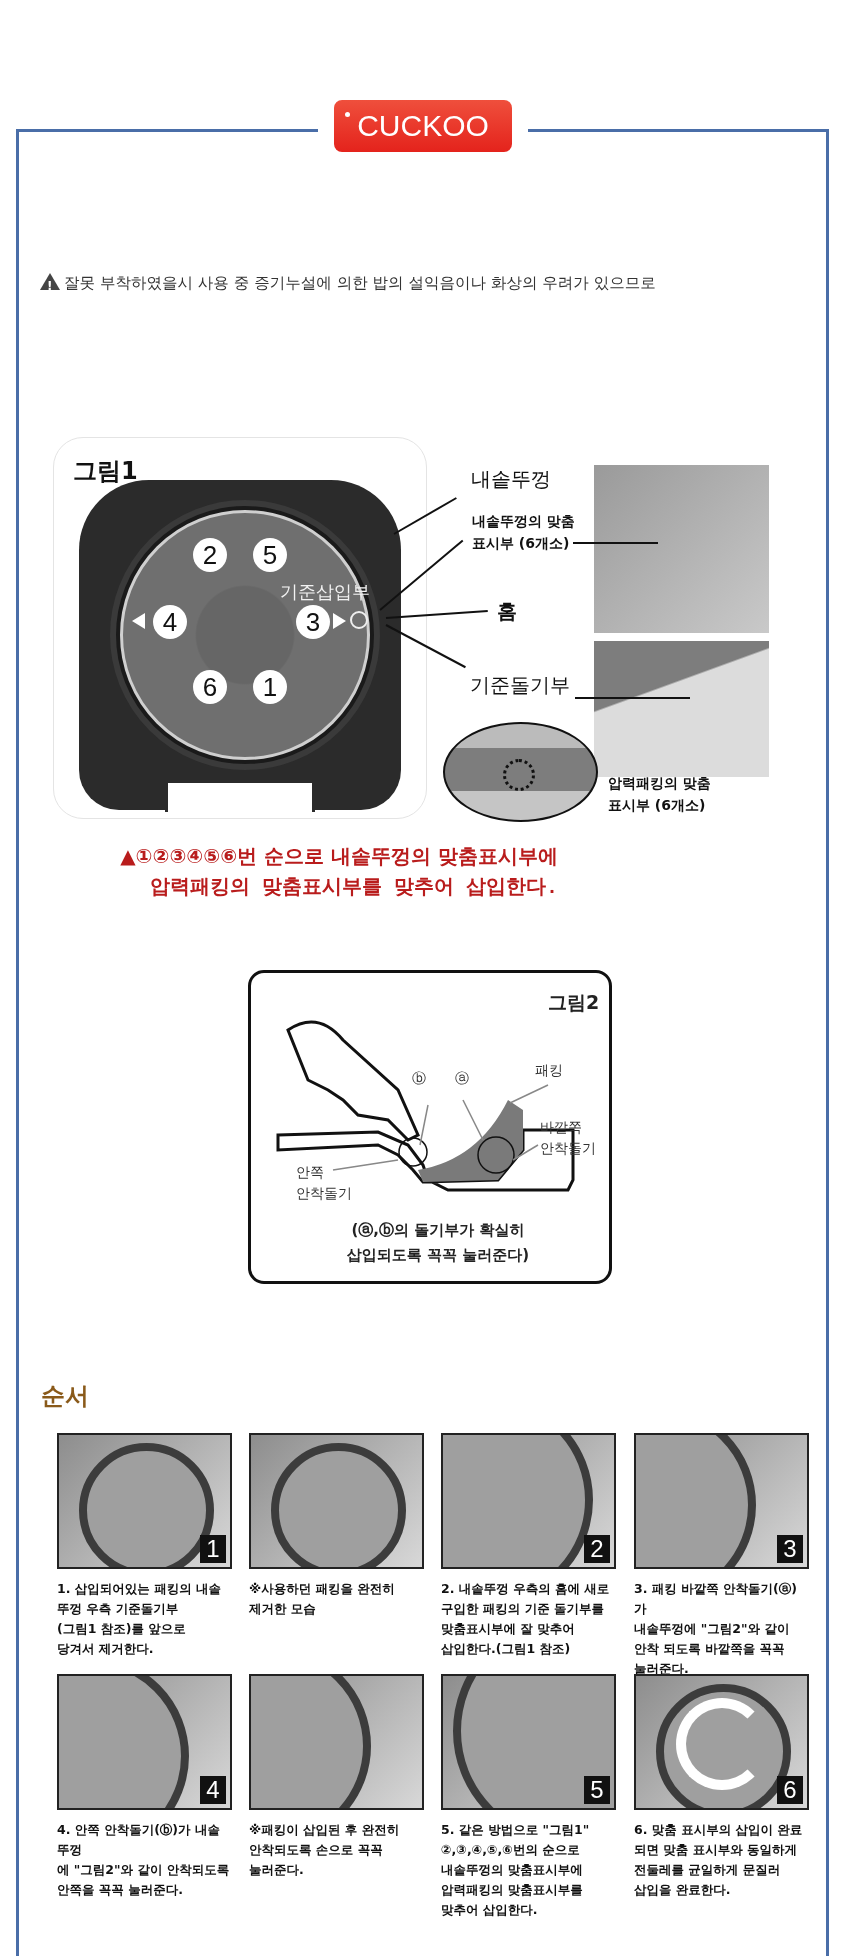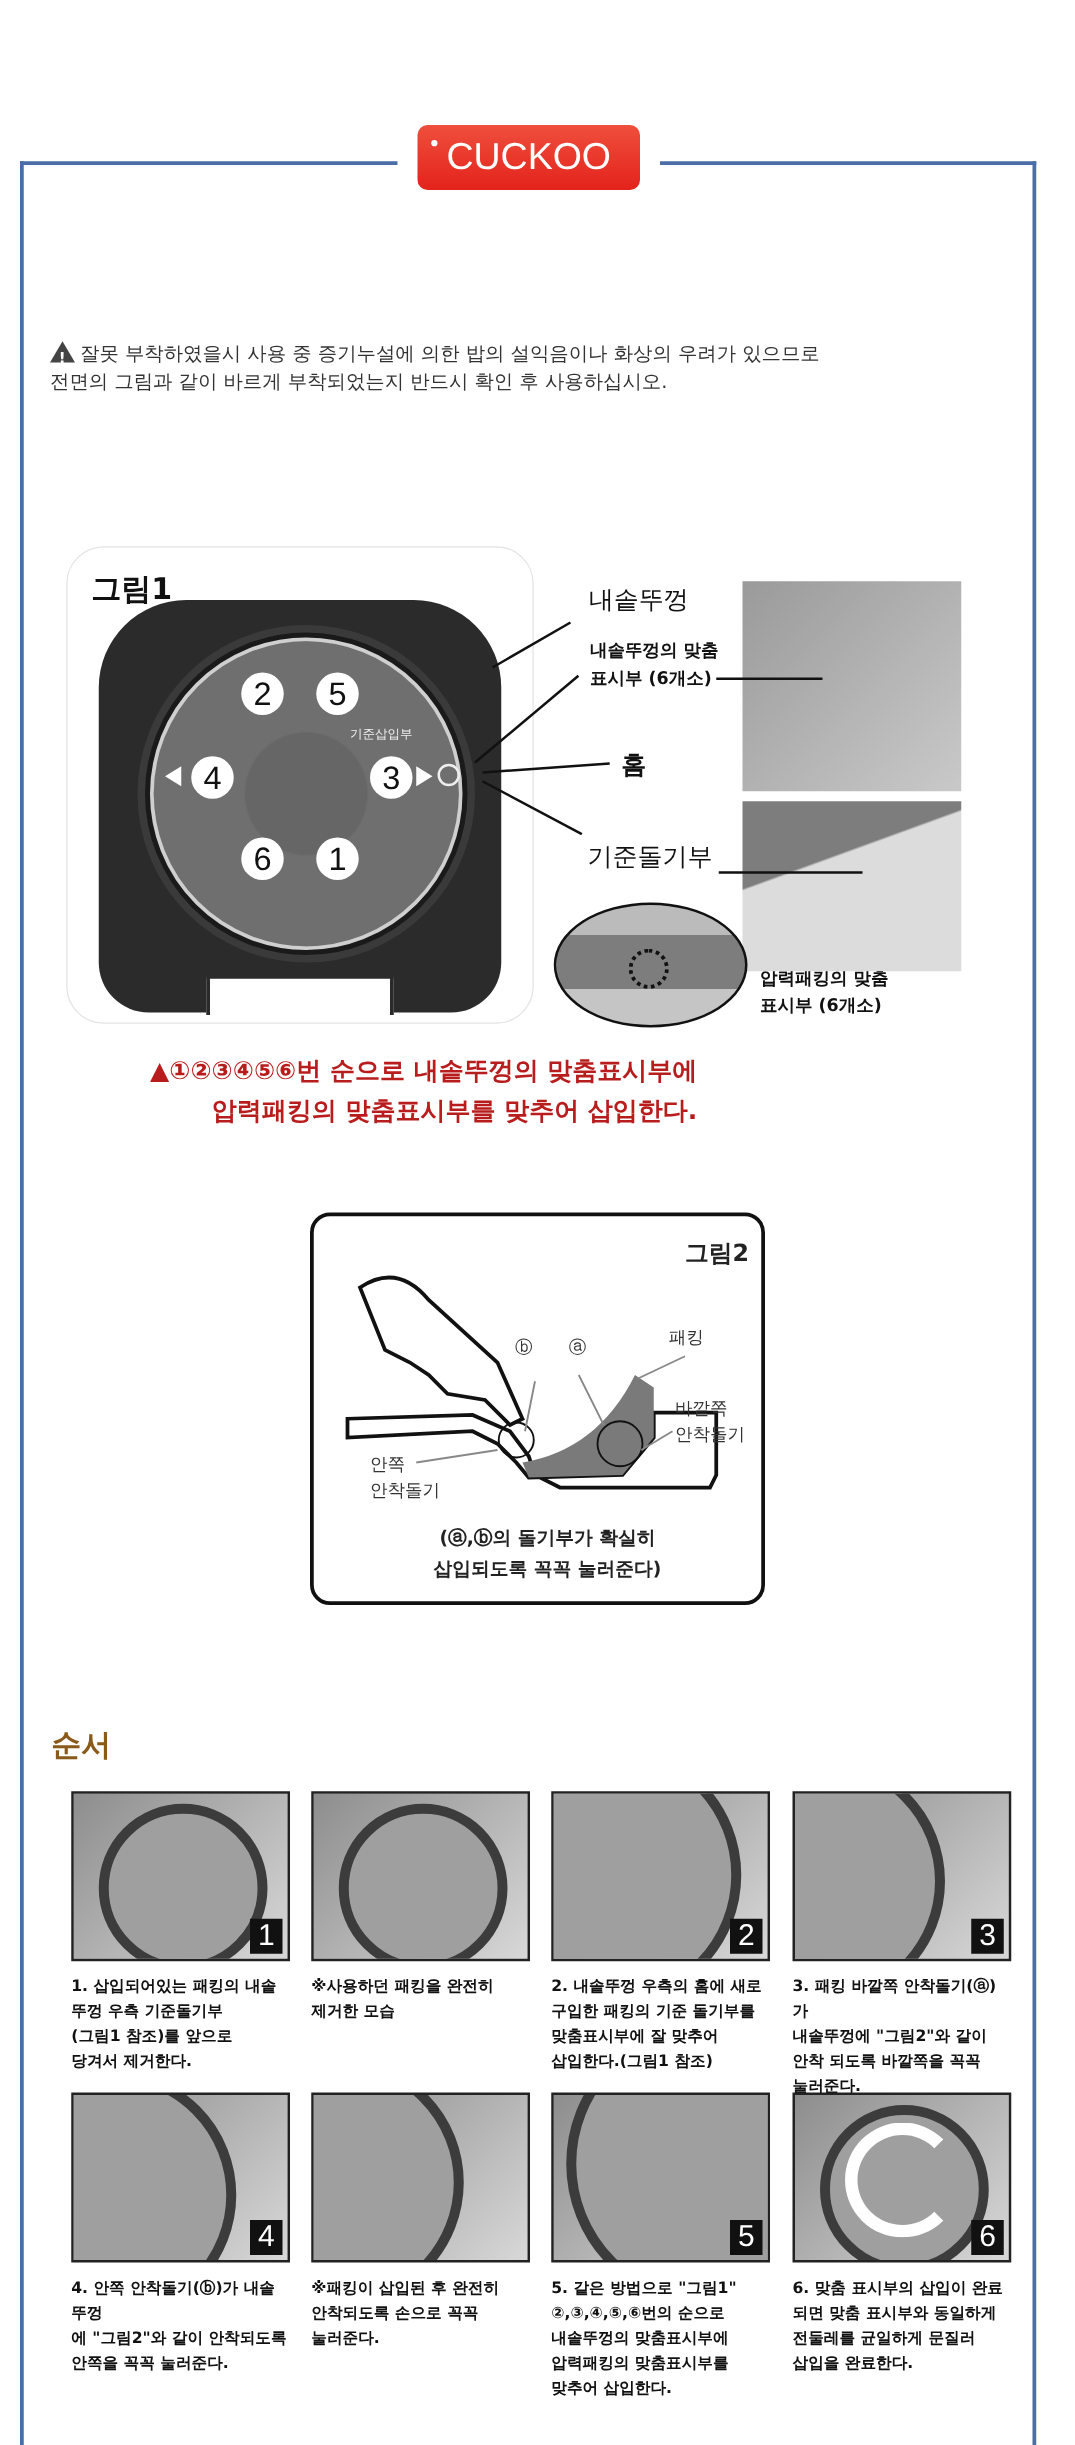--- a/index.html
+++ b/index.html
@@ -22,21 +22,21 @@
   .fig1-box { position: absolute; left: 53px; top: 437px; width: 374px; height: 382px; border: 1px solid #e4e4e4; border-radius: 30px; }
   .fig1-title { position: absolute; left: 73px; top: 455px; font-size: 24px; font-weight: bold; color: #111; }
   .lid { position: absolute; left: 79px; top: 480px; width: 322px; height: 330px; border-radius: 70px 70px 40px 40px; background: #2b2b2b; }
   .lid-inner { position: absolute; left: 110px; top: 500px; width: 270px; height: 270px; border-radius: 50%; background: #1a1a1a; border: 6px solid #3a3a3a; }
   .lid-plate { position: absolute; left: 120px; top: 510px; width: 250px; height: 250px; border-radius: 50%;
                background: radial-gradient(circle, #666 0 28%, #6f6f6f 29% 100%); border: 3px solid #cfcfcf; }
   .lid-foot { position: absolute; left: 165px; top: 780px; width: 150px; height: 32px; background: #fff; border: 3px solid #2b2b2b; border-bottom: none; }
   .num { position: absolute; width: 34px; height: 34px; border-radius: 50%; background: #fff; color: #111; font-size: 26px;
          display: flex; align-items: center; justify-content: center; font-family: "Liberation Sans", sans-serif; }
   .tri { position: absolute; width: 0; height: 0; }
-  .ref-label { position: absolute; left: 280px; top: 580px; font-size: 10px; color: #f2f2f2; }
+  .ref-label { position: absolute; left: 280px; top: 580px; font-size: 18px; color: #f2f2f2; }
   .callout { position: absolute; font-size: 20px; color: #111; }
   .callout.small { font-size: 14px; font-weight: bold; line-height: 22px; }
   .photo { position: absolute; background: linear-gradient(135deg, #9a9a9a, #c9c9c9); }
   .ellipse { position: absolute; left: 443px; top: 722px; width: 155px; height: 100px; border-radius: 50%; border: 2px solid #111;
              background: linear-gradient(#bbb 0 25%, #7d7d7d 25% 70%, #c5c5c5 70%); }
   .leader { position: absolute; height: 2px; background: #111; transform-origin: 0 50%; }
 
   .instr1 { position: absolute; left: 122px; top: 840px; font-size: 20px; font-weight: bold; line-height: 32px; color: #b91c1c; text-align: right; }
 
   
@@ -59,21 +59,20 @@
 
 <div class="frame"></div>
 <div class="frame-gap"></div>
 <div class="logo">
   <div class="dot"></div>
   <span>CUCKOO</span>
 </div>
 
 <div class="warning">
   <div><span class="warn-icon"></span><span>잘못 부착하였을시 사용 중 증기누설에 의한 밥의 설익음이나 화상의 우려가 있으므로</span></div>
-  <div>전면의 그림과 같이 바르게 부착되었는지 반드시 확인 후 사용하십시오.</div>
 </div>
 
 <div class="fig1-box"></div>
 <div class="lid"></div>
 <div class="lid-inner"></div>
 <div class="lid-plate"></div>
 <div class="lid-foot"></div>
 <div class="fig1-title">그림1</div>
 
 <div class="num" style="left:193px;top:538px;">2</div>
@@ -107,21 +106,21 @@
 
 <div class="leader" style="left:394px;top:533px;width:72px;transform:rotate(-30deg);"></div>
 <div class="leader" style="left:380px;top:609px;width:108px;transform:rotate(-40deg);"></div>
 <div class="leader" style="left:386px;top:617px;width:102px;transform:rotate(-4deg);"></div>
 <div class="leader" style="left:386px;top:624px;width:90px;transform:rotate(28deg);"></div>
 <div class="leader" style="left:573px;top:542px;width:85px;"></div>
 <div class="leader" style="left:575px;top:697px;width:115px;"></div>
 
 <div class="instr1">
   <div style="margin-left:-2px;">▲①②③④⑤⑥번 순으로 내솥뚜껑의 맞춤표시부에</div>
-  <div style="padding-left:28px;">압력패킹의 맞춤표시부를 맞추어 삽입한다.</div>
+  <div style="padding-left:28px;font-family:Liberation Mono, monospace;">압력패킹의 맞춤표시부를 맞추어 삽입한다.</div>
 </div>
 
 <div class="fig2-box"></div>
 <div class="fig2-title">그림2</div>
 <svg style="position:absolute;left:248px;top:970px;" width="364" height="250">
   <path d="M30 165 L130 162 L160 175 L175 195 L180 210 L200 220 L320 220 L325 210 L325 160 L275 160 L275 180 L250 210 L175 212 L165 200 L150 185 L130 175 L30 180 Z" fill="none" stroke="#111" stroke-width="3"></path>
   <path d="M170 200 Q230 190 260 130 L275 140 L275 180 L250 210 L175 212 Z" fill="#7a7a7a"></path>
   <circle cx="165" cy="182" r="14" fill="none" stroke="#111" stroke-width="1.5"></circle>
   <circle cx="248" cy="185" r="18" fill="none" stroke="#111" stroke-width="1.5"></circle>
   <path d="M40 60 Q70 40 95 70 L150 120 L170 165 L160 170 L140 150 L110 145 L95 130 L80 120 L60 110 Z" fill="#fff" stroke="#111" stroke-width="3"></path>

